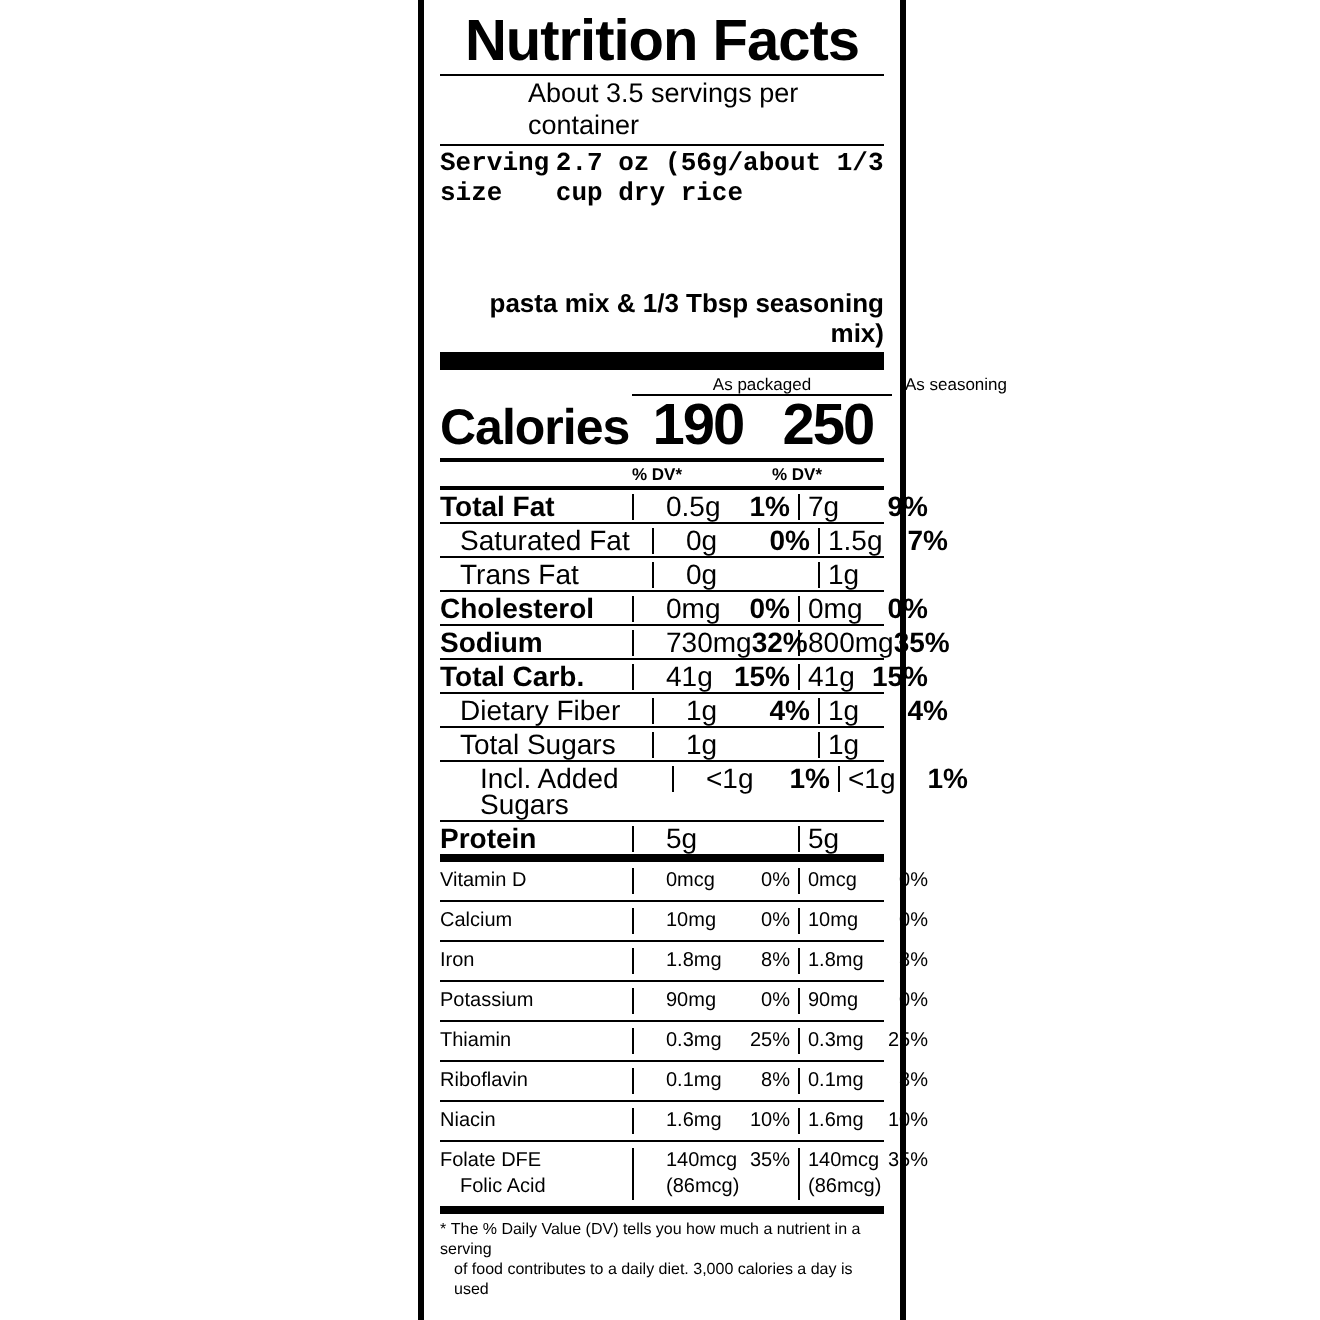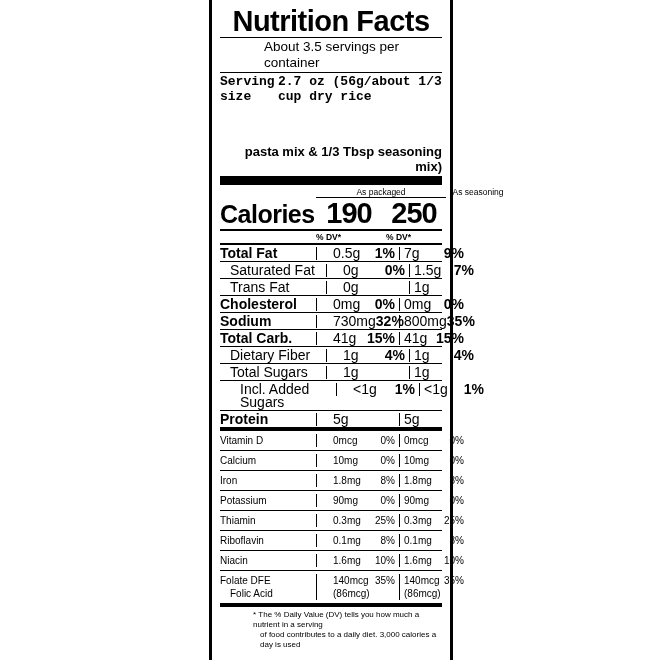--- a/index.html
+++ b/index.html
@@ -138,21 +138,21 @@
   .sep { border-top: 1px solid #000; }
   .sep-med { border-top: 4px solid #000; }
 
   .vitblock .nut { font-size: 10px; padding: 3px 0 3px 0; }
 
   .footnote {
     font-size: 8px;
     line-height: 10px;
     padding-top: 3px;
   }
-  .footnote .fn-line { display: block; margin-left: 33px; }
+  .footnote .fn-line { display: block; }
   .fn-indent { padding-left: 7px; }
 
   .two-line-a { display: block; }
 </style>
 </head>
 <body>
 
 <div class="page">
   <div class="panel">
 

